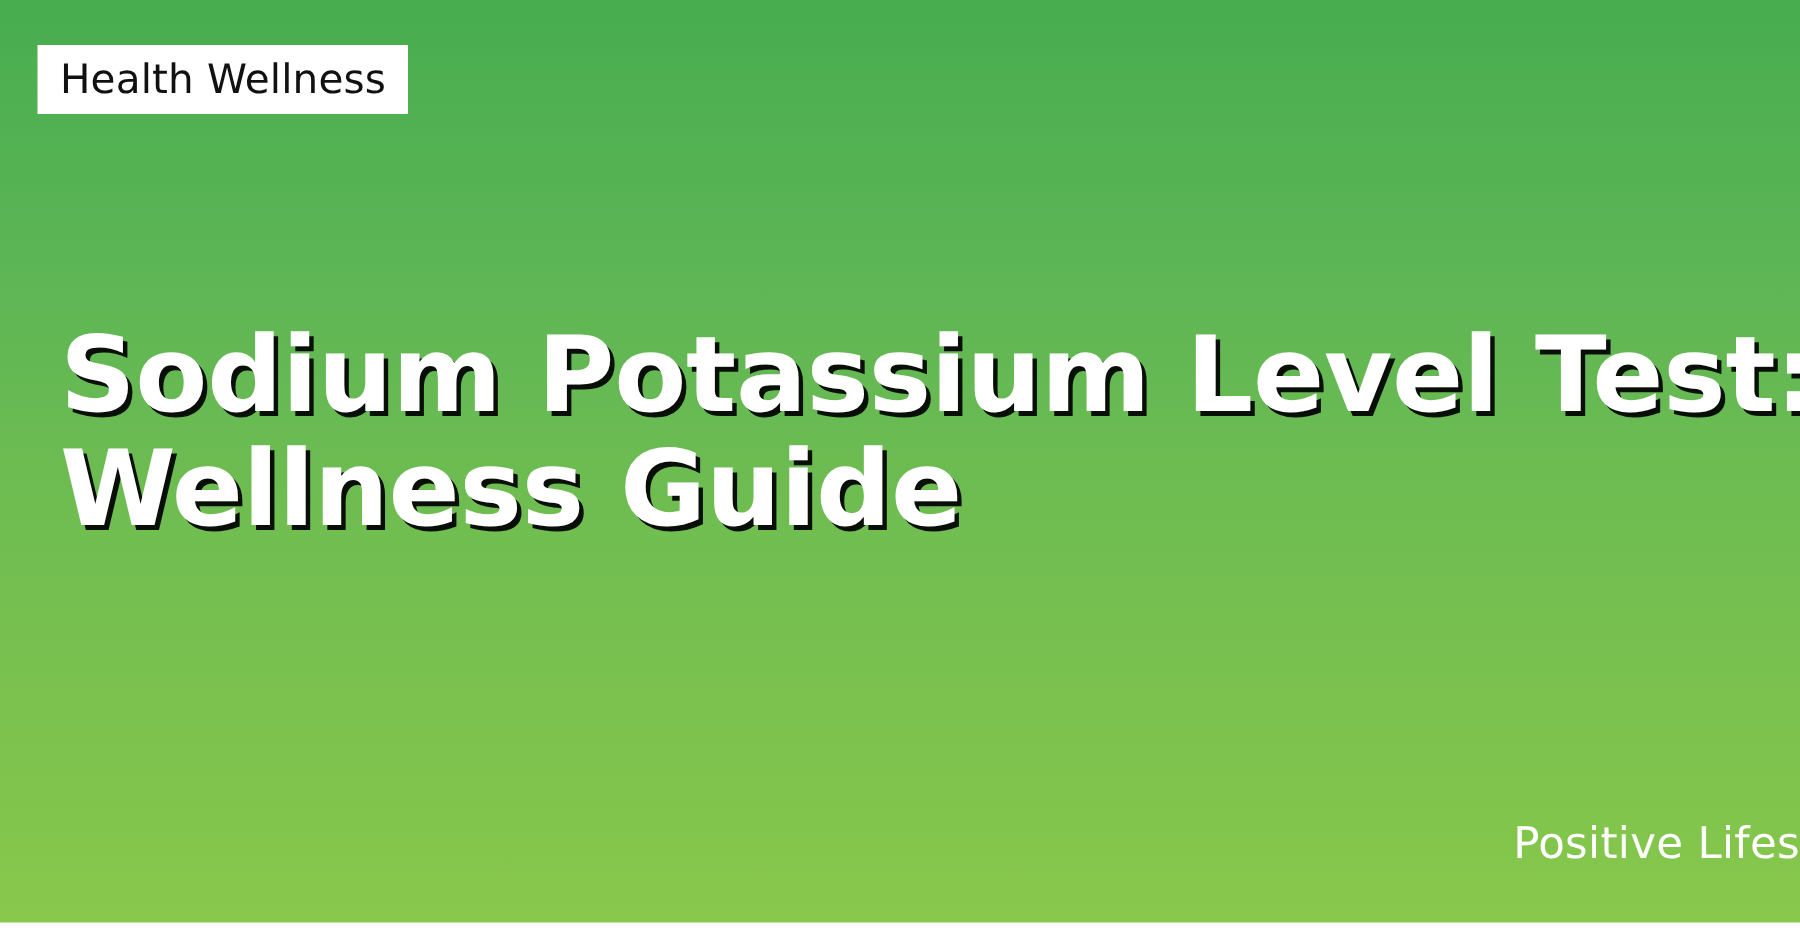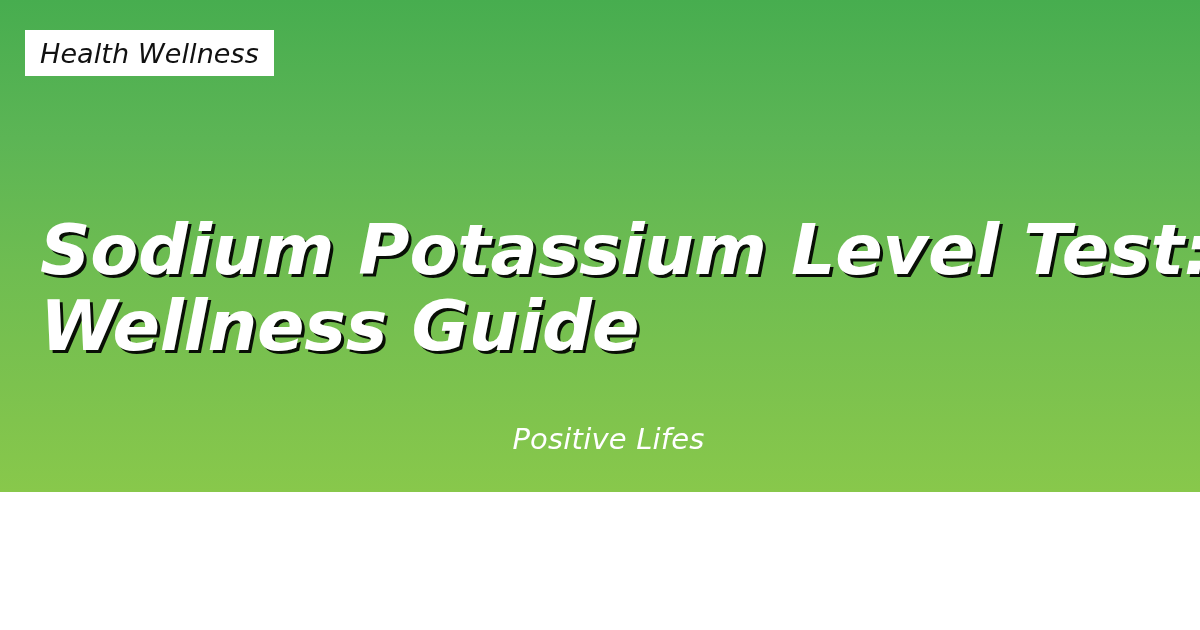--- a/index.html
+++ b/index.html
@@ -9,25 +9,24 @@
   body {
     width: 1200px;
     height: 630px;
     overflow: hidden;
     font-family: "DejaVu Sans", sans-serif;
   }
 
   #og-card {
     position: relative;
     width: 1200px;
-    height: 492px;
+    height: 615px;
     box-sizing: border-box;
     background: linear-gradient(180deg, #47ad4f 0%, #5cb555 28%, #6fbd51 55%, #7cc24e 78%, #88c84b 100%);
     overflow: hidden;
-    font-style: italic;
   }
 
   
   #category-badge {
     position: absolute;
     left: 25px;
     top: 30px;
     height: 46px;
     background: #ffffff;
     display: flex;
@@ -65,21 +64,21 @@
     text-shadow: 3px 3px 0 rgba(0, 0, 0, 0.92);
     letter-spacing: -0.2px;
   }
 
   
   #site-footer {
     position: absolute;
     left: 0;
     right: 0;
     bottom: 38px;
-    text-align: center;
+    text-align: right;
     padding-left: 17px;
   }
   #site-footer .site-name {
     font-family: "DejaVu Sans", sans-serif;
     font-size: 29px;
     font-weight: 400;
     color: #ffffff;
     line-height: 1;
     letter-spacing: 0.2px;
   }

